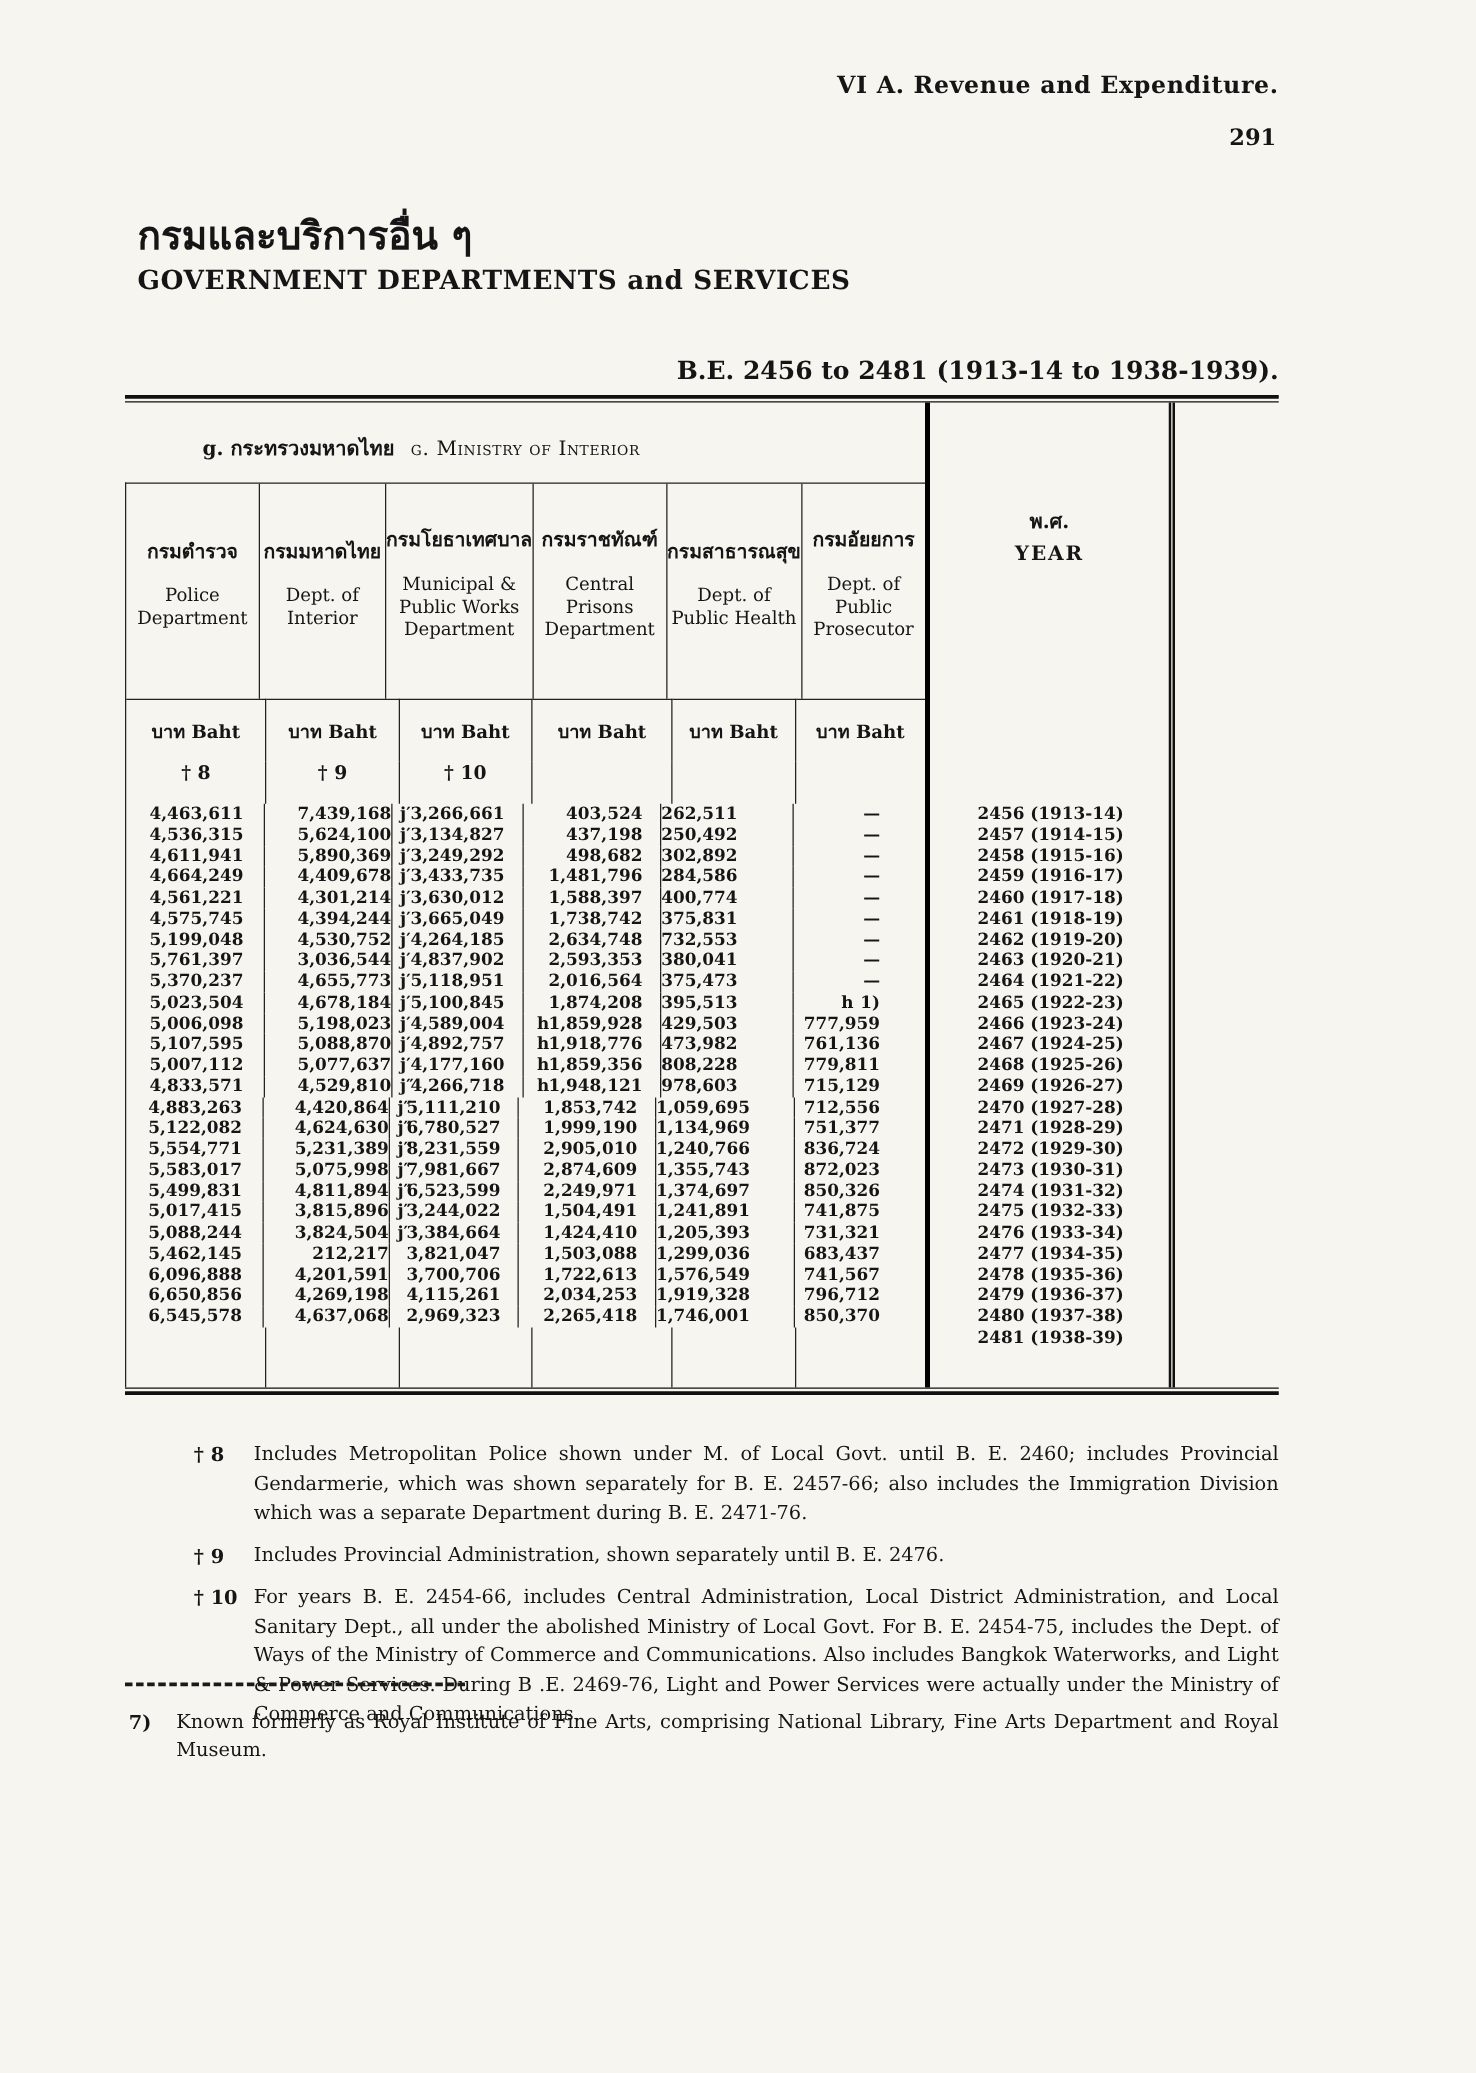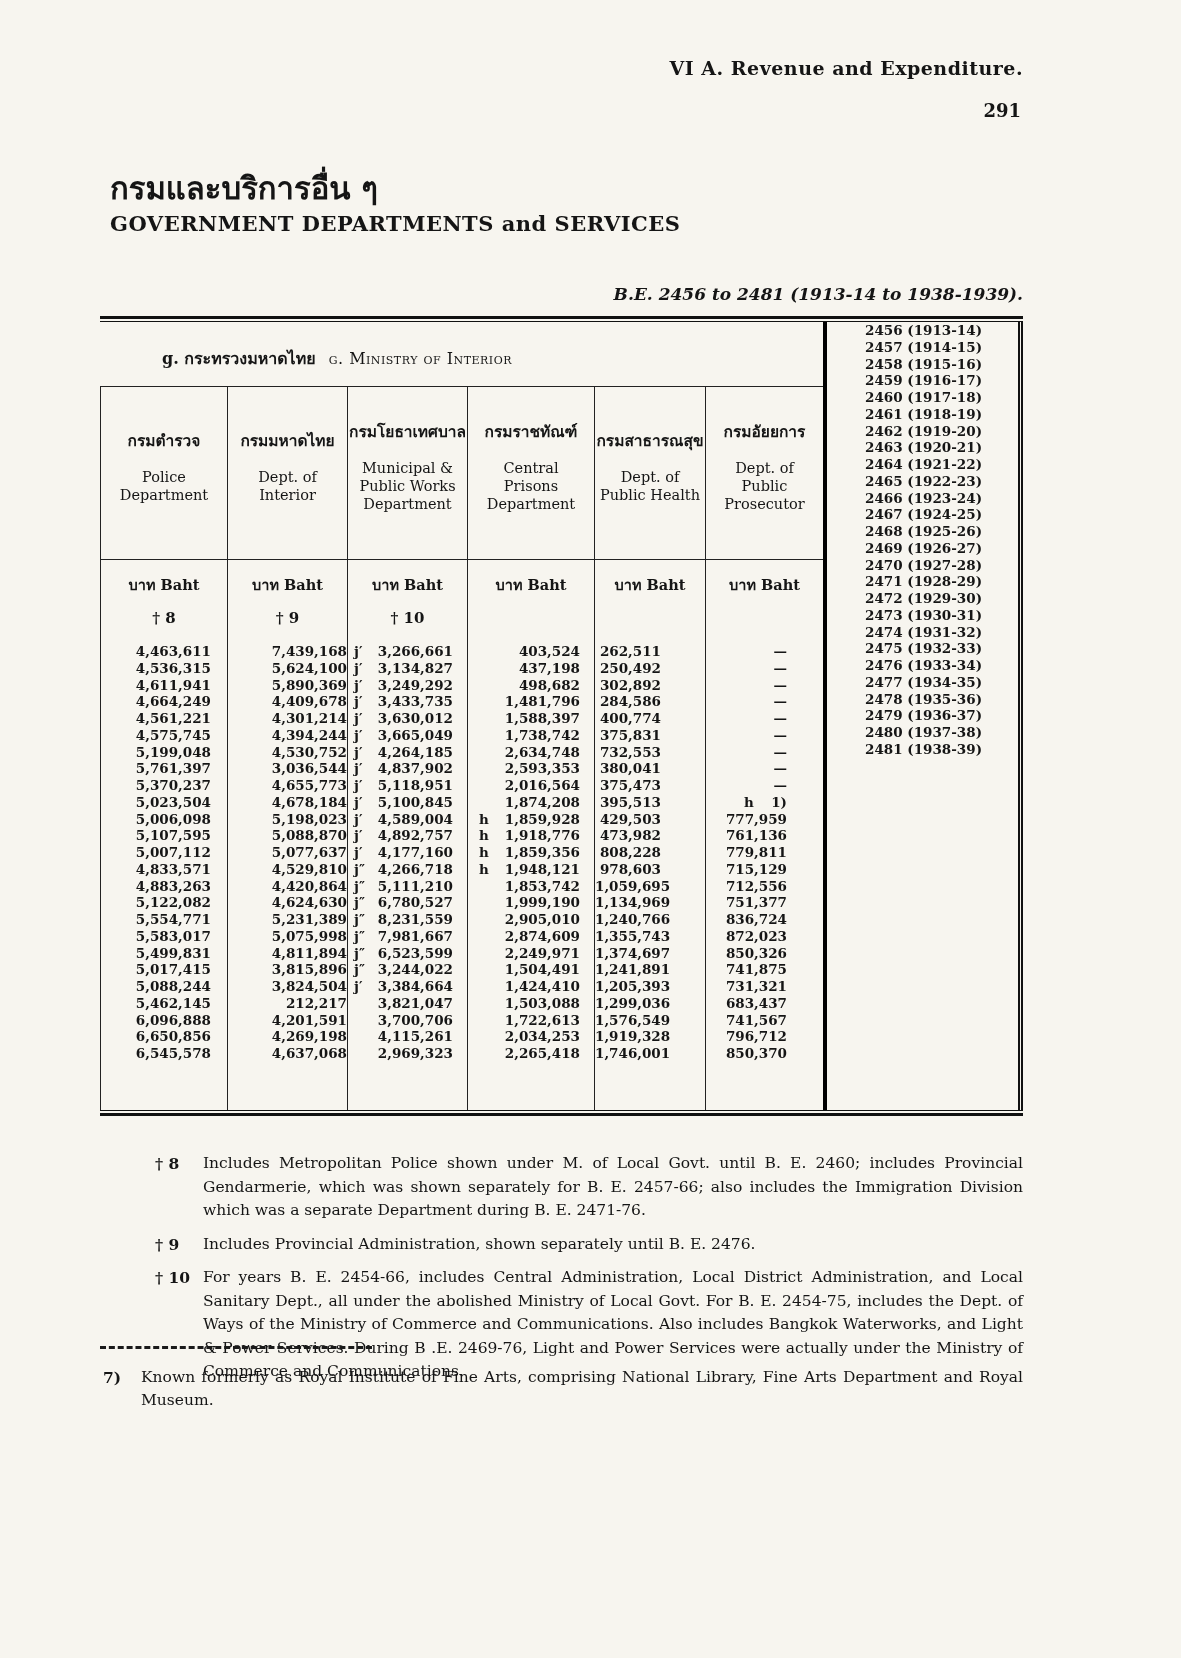--- a/index.html
+++ b/index.html
@@ -11,29 +11,29 @@
     position: relative;
     overflow: hidden;
   }
   .abs { position: absolute; }
 
   
   .section-header { top: 57px; right: 158px; font-size: 19px; font-weight: 700; letter-spacing: .5px; }
   .page-number    { top: 100px; right: 160px; font-size: 18px; font-weight: 600; }
   .title-thai     { top: 163px; left: 110px; font-size: 31px; font-weight: 700; }
   .title-english  { top: 211px; left: 110px; font-size: 21px; font-weight: 700; letter-spacing: .5px; }
-  .period-range   { top: 284px; right: 158px; font-size: 17px; font-weight: 700; font-style: italic; }
+  .period-range   { top: 284px; right: 158px; font-size: 20px; font-weight: 700; }
 
   
   .tablewrap { position: absolute; top: 316px; left: 100px; width: 923px; }
   .rule-top    { height: 6px; border-top: 3px solid #111; border-bottom: 1px solid #111; }
   .rule-bottom { height: 6px; border-top: 1px solid #111; border-bottom: 3px solid #111; }
   .tbody-flex { display: flex; align-items: stretch; }
 
-  .left-panel { width: 723px; }
+  .left-panel { width: 640px; }
   .ministry-row { height: 64px; padding: 24px 0 0 62px; font-size: 16px; }
   .ministry-row .thai-part { font-weight: 700; }
   .ministry-row .eng-part  { font-variant: small-caps; letter-spacing: .5px; padding-left: 8px; }
 
   .left-grid { border-left: 1px solid #222; border-top: 1px solid #222; }
   .grid-row { display: flex; }
   .c { border-right: 1px solid #222; position: relative; }
   .c-police     { width: 127px; }
   .c-interior   { width: 120px; }
   .c-municipal  { width: 120px; }
@@ -378,20 +378,24 @@
           <div class="c c-police"></div>
           <div class="c c-interior"></div>
           <div class="c c-municipal"></div>
           <div class="c c-prisons"></div>
           <div class="c c-health"></div>
           <div class="c c-prosecutor"></div>
         </div>
       </div>
     </div>
     <div class="year-panel">
+      <div class="year-head">
+        <div class="be-label">พ.ศ.</div>
+        <div class="yr-label">YEAR</div>
+      </div>
       <div class="year-rows">
 
           <div class="yrow"><span>2456</span> <span>(1913-14)</span></div>
 
           <div class="yrow"><span>2457</span> <span>(1914-15)</span></div>
 
           <div class="yrow"><span>2458</span> <span>(1915-16)</span></div>
 
           <div class="yrow"><span>2459</span> <span>(1916-17)</span></div>
 

